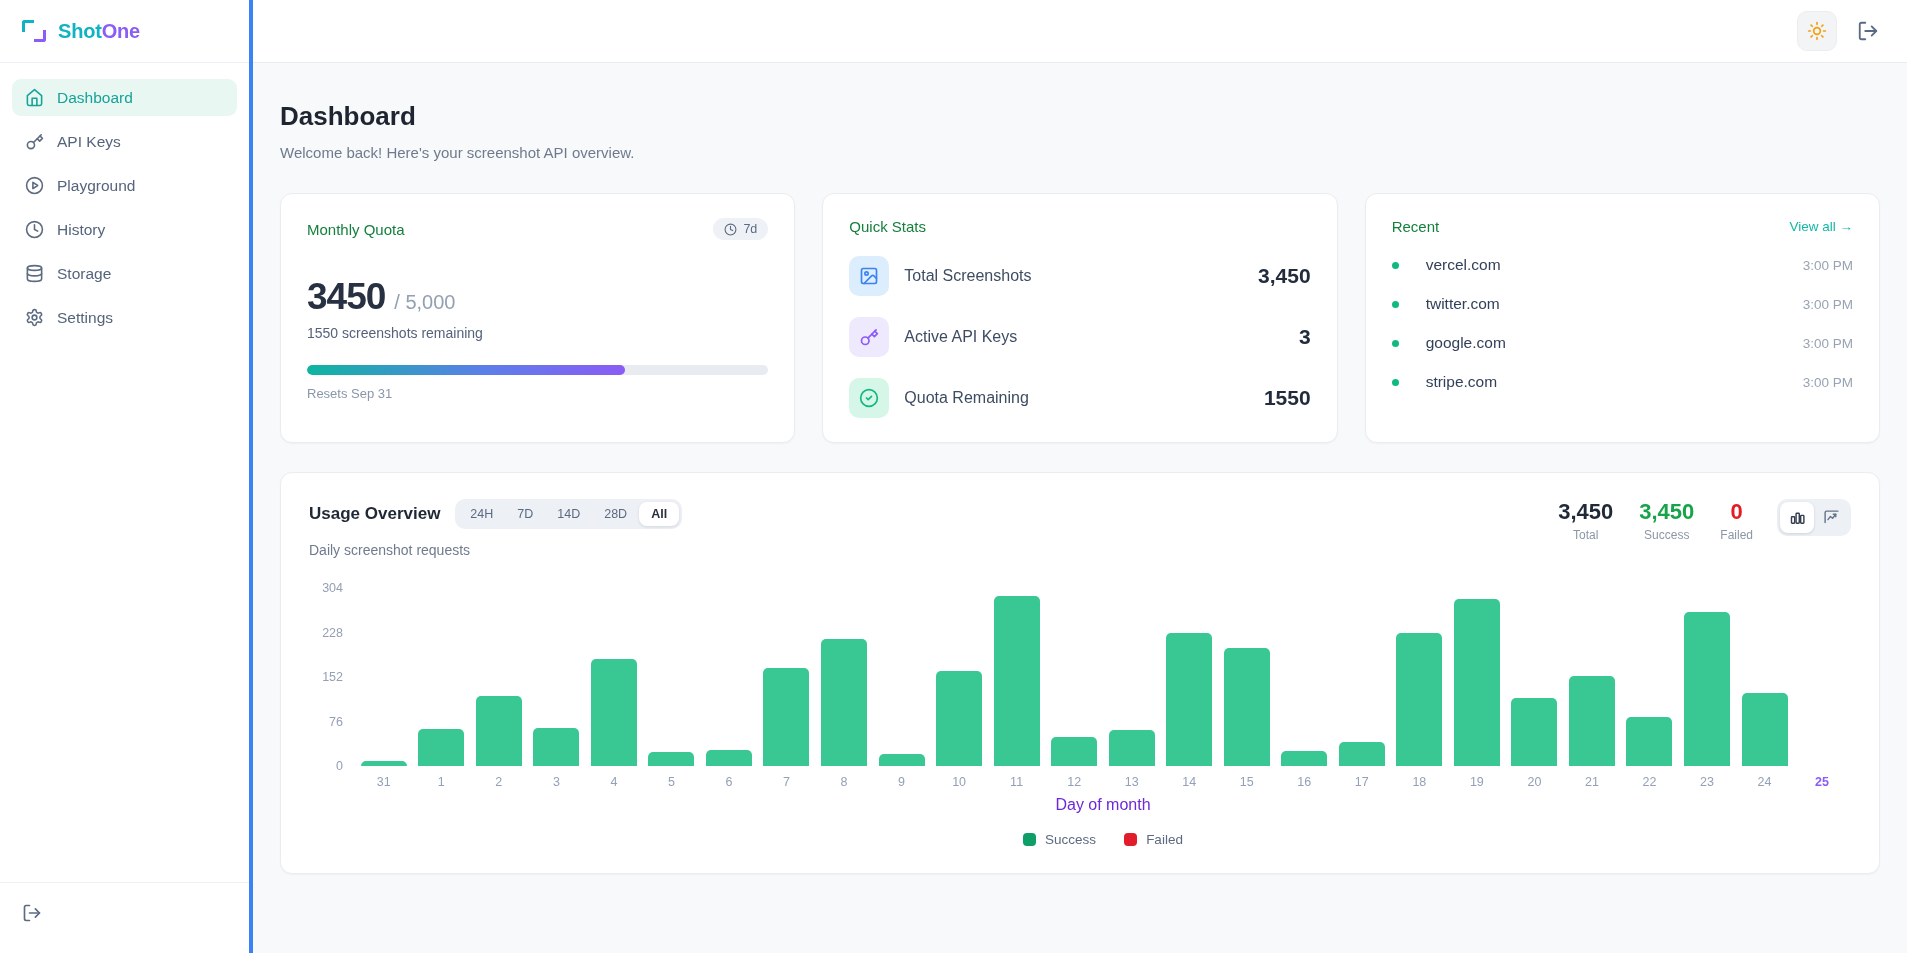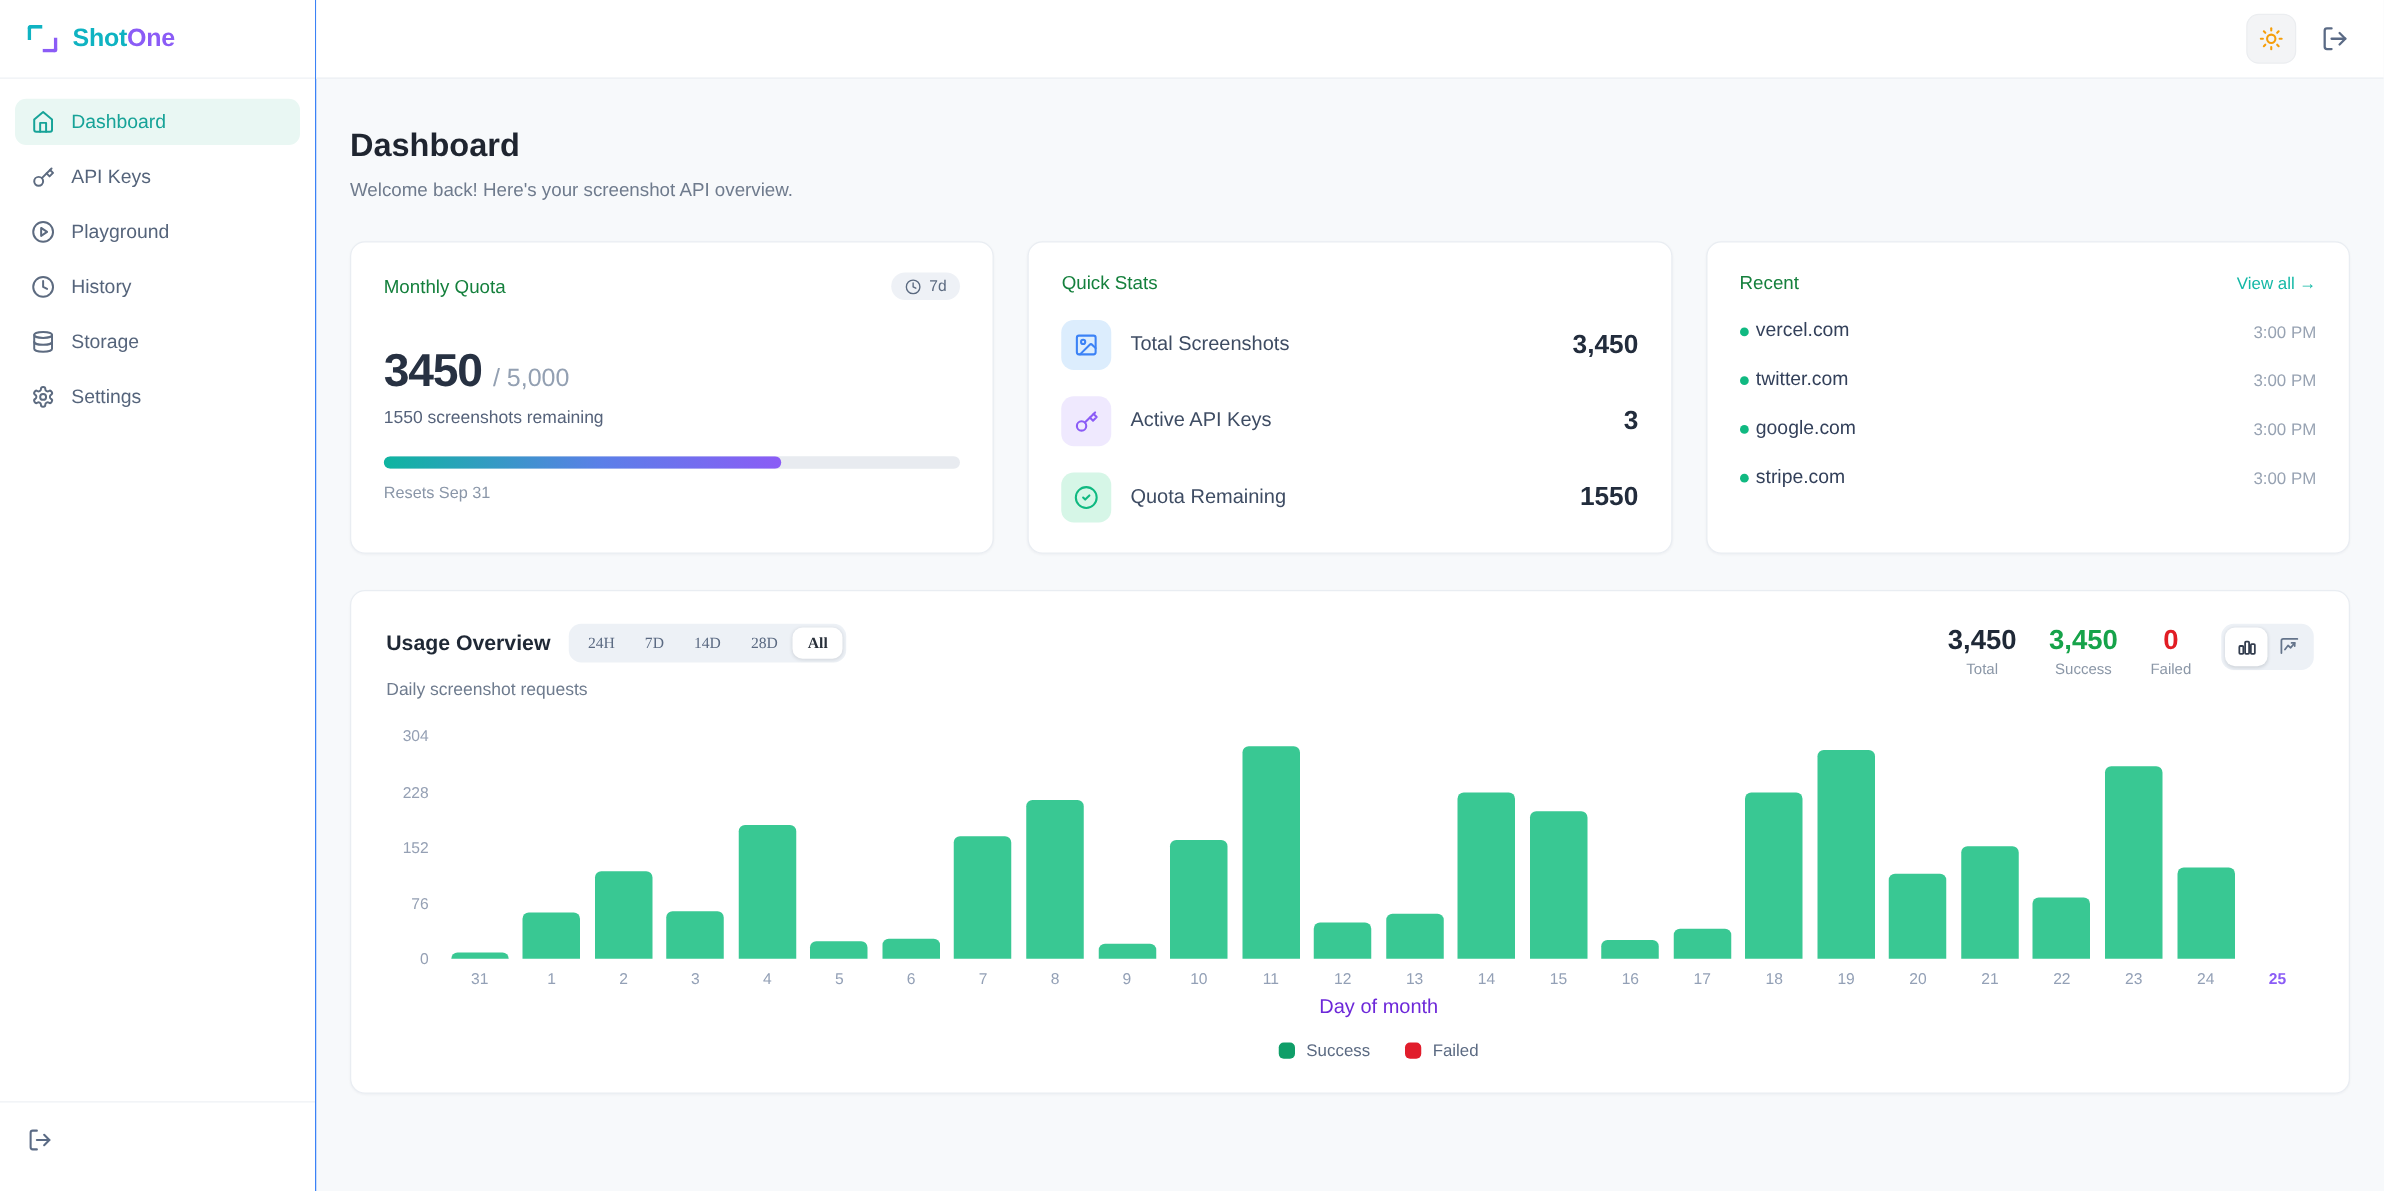--- a/index.html
+++ b/index.html
@@ -7,21 +7,21 @@
   body {
     font-family: "Liberation Sans", sans-serif;
     background: #f7f9fb;
     color: #222;
     overflow: hidden;
   }
   .app { display: flex; height: 100%; }
 
   
   .sidebar {
-    width: 253px; background: #fff; border-right: 1px solid #3b82f6;
+    width: 253px; background: #fff; border-right: 4px solid #3b82f6;
     display: flex; flex-direction: column; flex-shrink: 0;
   }
   .logo-row {
     height: 63px; display: flex; align-items: center; gap: 12px;
     padding: 0 22px; border-bottom: 1px solid #eef1f5;
   }
   .logo-mark { position: relative; width: 24px; height: 24px; flex-shrink: 0; }
   .logo-mark .corner { position: absolute; width: 12px; height: 12px; }
   .logo-mark .tl { top: 1px; left: 0; border-top: 3.5px solid #0fb3c2; border-left: 3.5px solid #0fb3c2; border-top-left-radius: 3px; }
   .logo-mark .br { bottom: 1px; right: 0; border-bottom: 3.5px solid #8b5cf6; border-right: 3.5px solid #8b5cf6; border-bottom-right-radius: 3px; }
@@ -81,32 +81,32 @@
   .resets { font-size: 13px; color: #8a96a8; margin-top: 11px; }
 
   
   .stat-row { display: flex; align-items: center; gap: 15px; margin-top: 21px; }
   .stat-tile { width: 40px; height: 40px; border-radius: 10px; display: flex; align-items: center; justify-content: center; flex-shrink: 0; }
   .stat-label { font-size: 16px; color: #3e4c63; flex: 1; }
   .stat-value { font-size: 21px; font-weight: 800; color: #222c3c; }
 
   
   .view-all { font-size: 13.5px; color: #14b8a6; cursor: pointer; }
-  .recent-row { display: flex; align-items: center; gap: 6px; margin-top: 21px; cursor: pointer; }
+  .recent-row { display: flex; align-items: center; gap: 27px; margin-top: 21px; cursor: pointer; }
   .dot { width: 7px; height: 7px; border-radius: 50%; background: #10b981; flex-shrink: 0; }
   .domain { font-size: 15.5px; color: #33405a; flex: 1; }
   .time { font-size: 13.5px; color: #98a3b3; }
 
   
   .usage-card { margin-top: 29px; padding: 26px 28px; }
   .usage-head { display: flex; justify-content: space-between; align-items: flex-start; }
   .usage-title-row { display: flex; align-items: center; gap: 15px; }
   .usage-title { font-size: 17px; font-weight: 700; color: #1f2835; }
   .tabs { background: #edf1f6; border-radius: 10px; padding: 3px; display: flex; }
-  .tab { padding: 5px 12px; font-size: 12.5px; color: #5b6a82; border-radius: 8px; background: transparent; border: none; cursor: pointer; font-family: Liberation Serif, serif; }
+  .tab { padding: 5px 12px; font-size: 12.5px; color: #5b6a82; border-radius: 8px; background: transparent; border: none; cursor: pointer; font-family: Liberation Sans, sans-serif; }
   .tab.active { background: #fff; color: #29303b; font-weight: 700; box-shadow: 0 1px 3px rgba(15,25,40,.12); }
   .usage-sub { font-size: 14px; color: #6e7b8e; margin-top: 13px; }
   .usage-right { display: flex; align-items: flex-start; gap: 8px; }
   .usage-totals { display: flex; gap: 26px; margin-right: 16px; }
   .u-stat { text-align: center; }
   .u-val { font-size: 22px; font-weight: 800; }
   .u-lab { font-size: 12px; color: #8b97a7; margin-top: 3px; }
   .toggle { background: #edf1f6; border-radius: 10px; padding: 3px; display: flex; }
   .toggle-btn {
     width: 34px; height: 31px; border-radius: 8px; display: flex; align-items: center;

